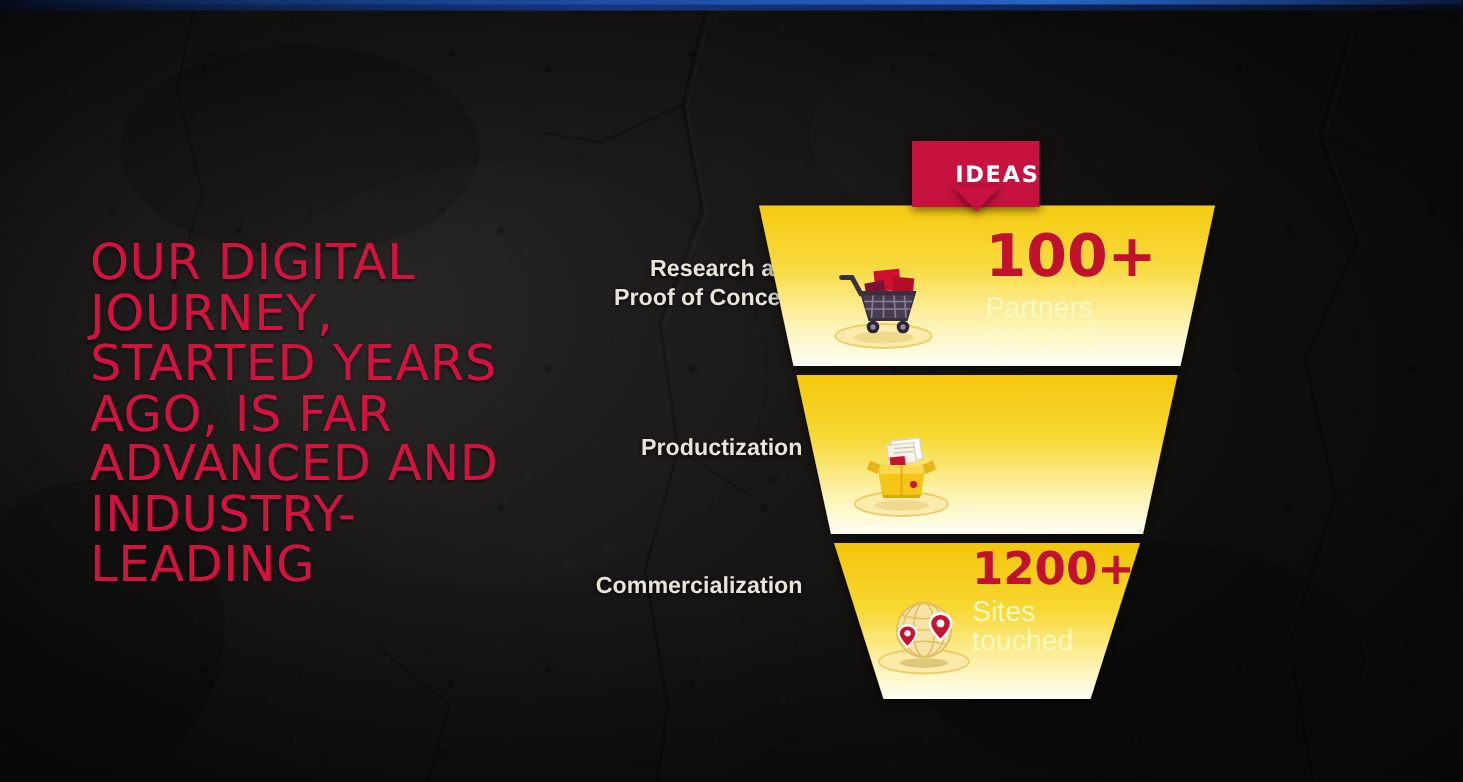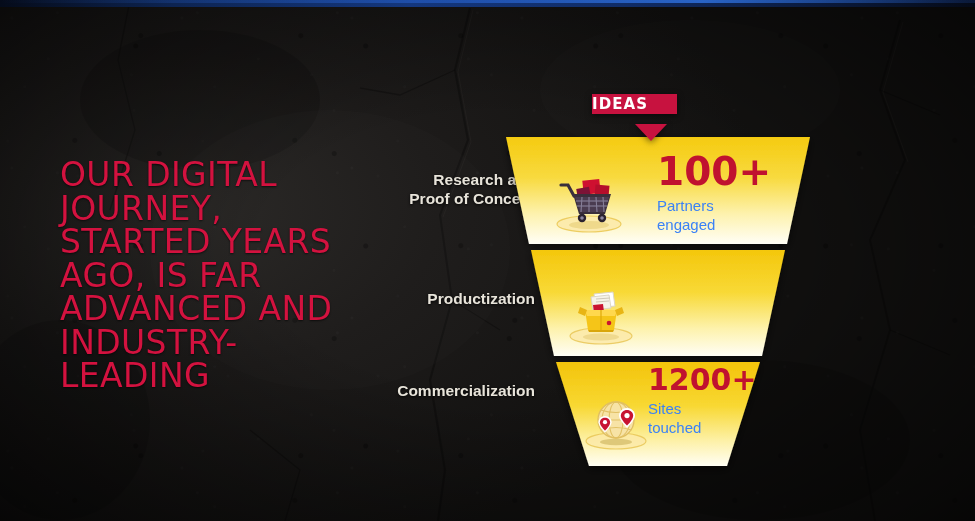--- a/index.html
+++ b/index.html
@@ -75,24 +75,24 @@
     text-shadow:0 1px 3px rgba(0,0,0,.9);
     width:230px;
   }
   .stage-label .sl-line{display:block;}
   #label-0{left:305px;top:170px;}
   #label-1{left:305px;top:289px;}
   #label-2{left:305px;top:381px;}
 
   
   #ideas-badge{
-    position:absolute;left:592px;top:94px;
-    width:85px;height:20px;
+    position:absolute;left:608px;top:94px;
+    width:85px;height:44px;
     background:#C7123F;
-    display:flex;align-items:center;justify-content:flex-start;
+    display:flex;align-items:center;justify-content:flex-end;
     box-shadow:0 2px 6px rgba(0,0,0,.55);
   }
   #ideas-badge .ideas-text{
     color:#fff;font-size:15px;font-weight:bold;letter-spacing:1.1px;
     font-family:"DejaVu Sans","Liberation Sans",sans-serif;
   }
   #ideas-arrow{
     position:absolute;left:635px;top:124px;
     width:0;height:0;
     border-left:16px solid transparent;
@@ -105,21 +105,21 @@
   #funnel{position:absolute;left:0;top:0;width:975px;height:521px;pointer-events:none;}
 
   
   .band-content{position:absolute;}
   .band-num{
     color:#C0122F;font-weight:bold;
     font-family:"DejaVu Sans","Liberation Sans",sans-serif;
     line-height:1;
   }
   .band-desc{
-    color:#3b82f6;font-size:15px;line-height:18.5px;font-weight:500;
+    color:#fef9c3;font-size:19px;line-height:18.5px;font-weight:500;
   }
   .band-desc .bd-line{display:block;}
 
   #band-0-content{left:657px;top:152px;}
   #band-0-content .band-num{font-size:39px;margin-bottom:6px;}
   #band-1-content{left:657px;top:255px;}
   #band-1-content .band-num{font-size:27px;margin-bottom:5px;}
   #band-2-content{left:648px;top:365px;}
   #band-2-content .band-num{font-size:30px;margin-bottom:5px;}
 

